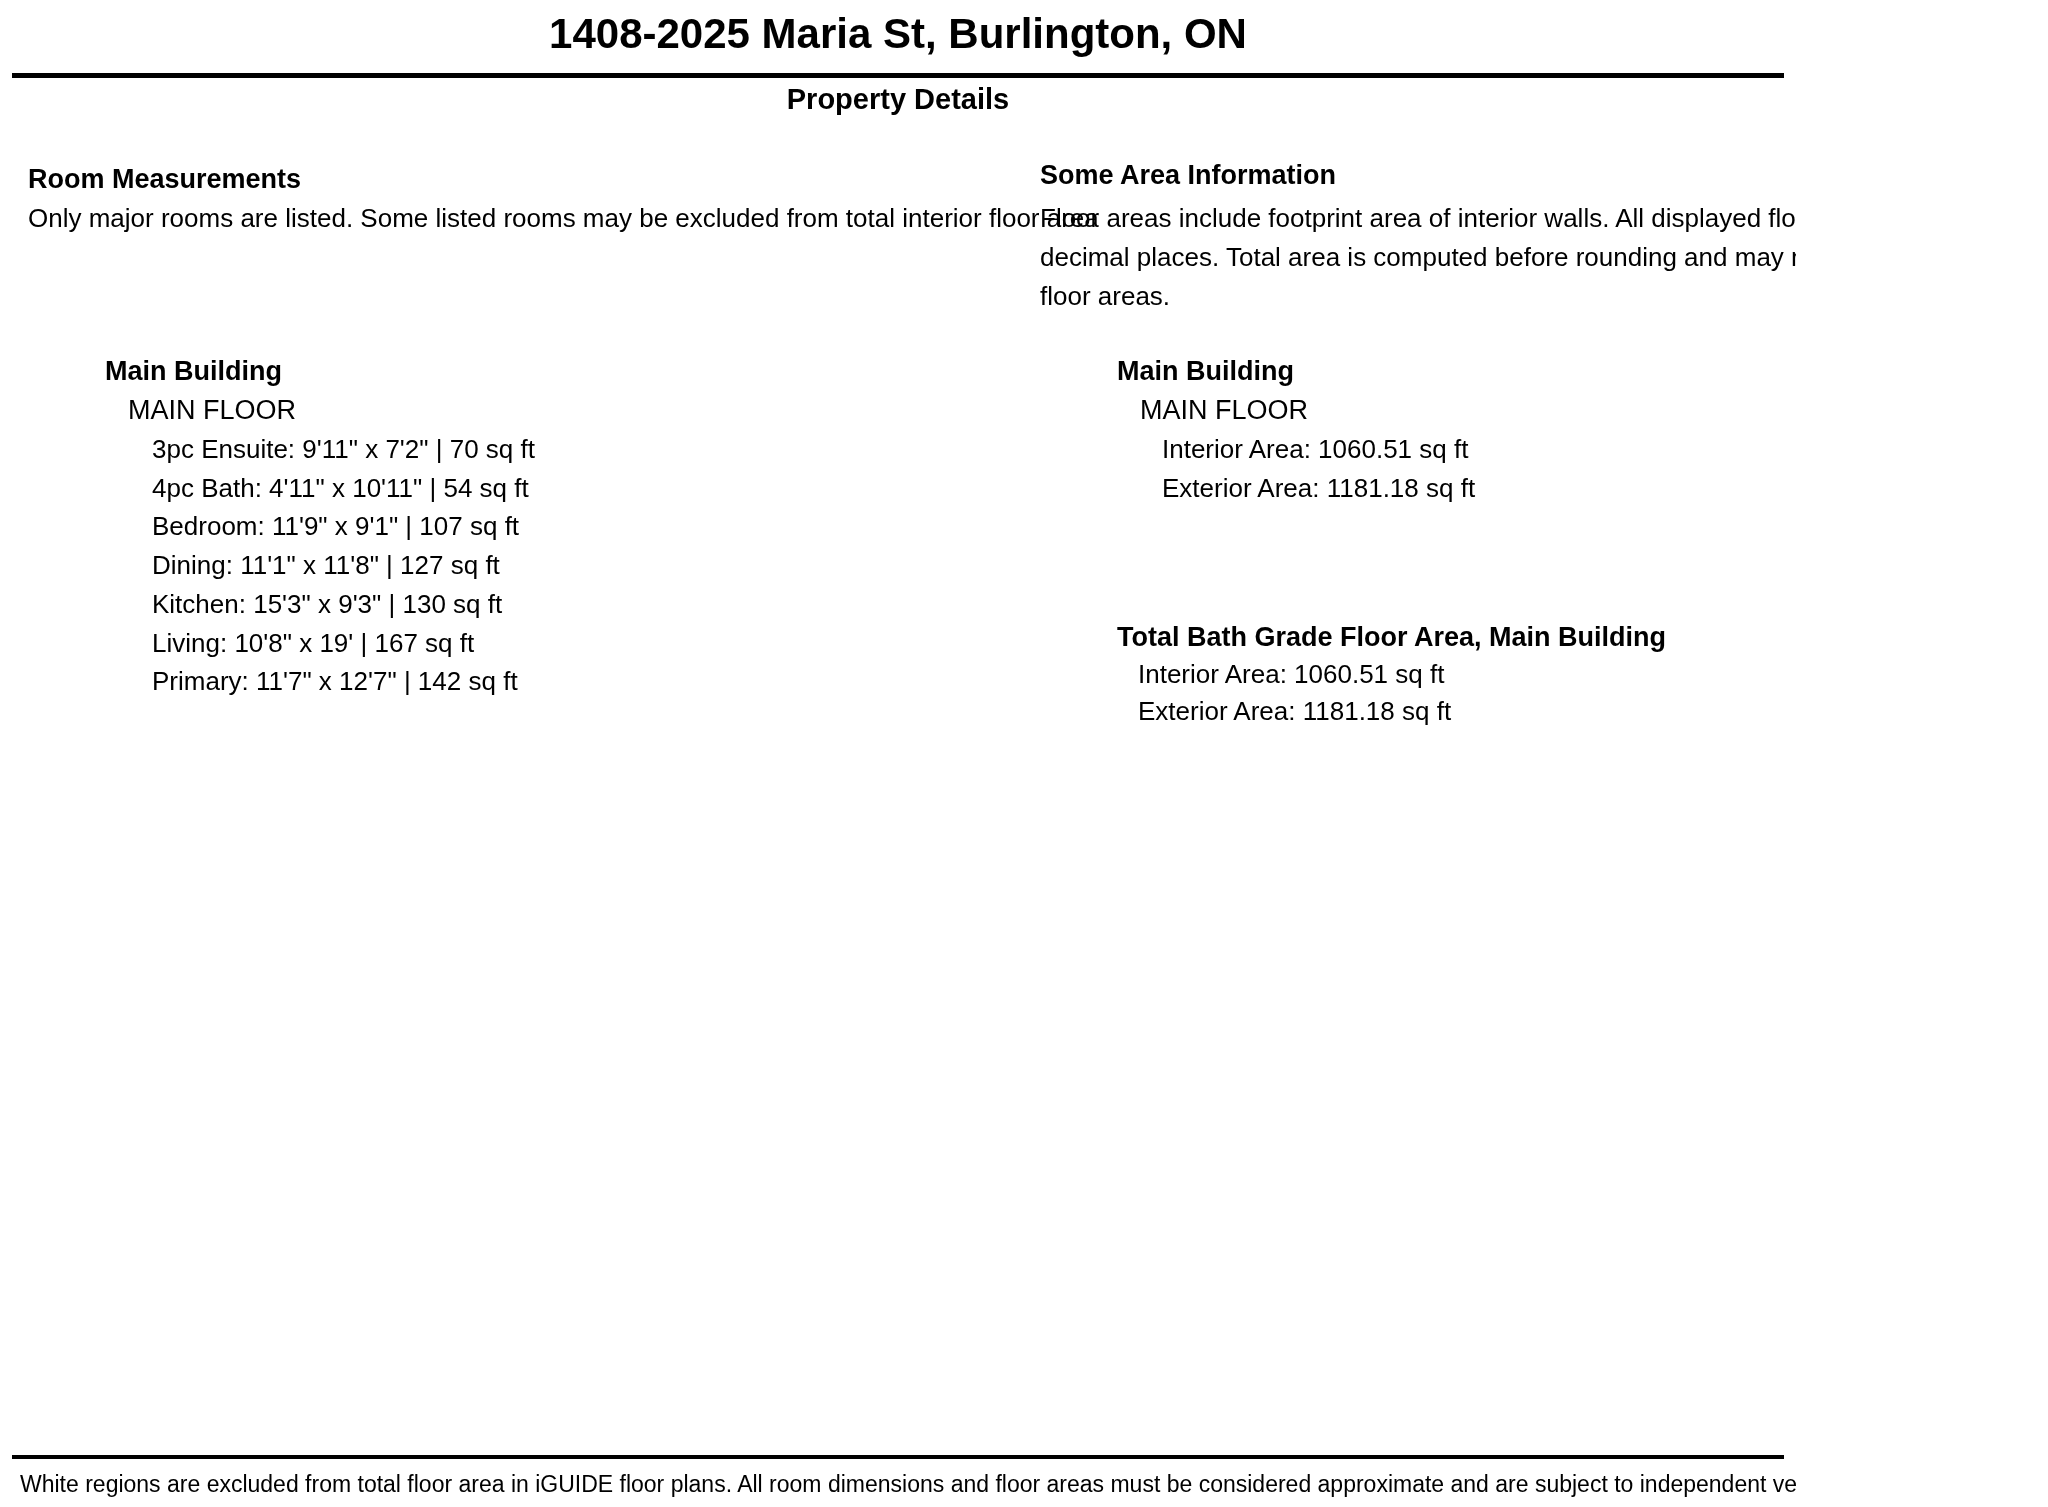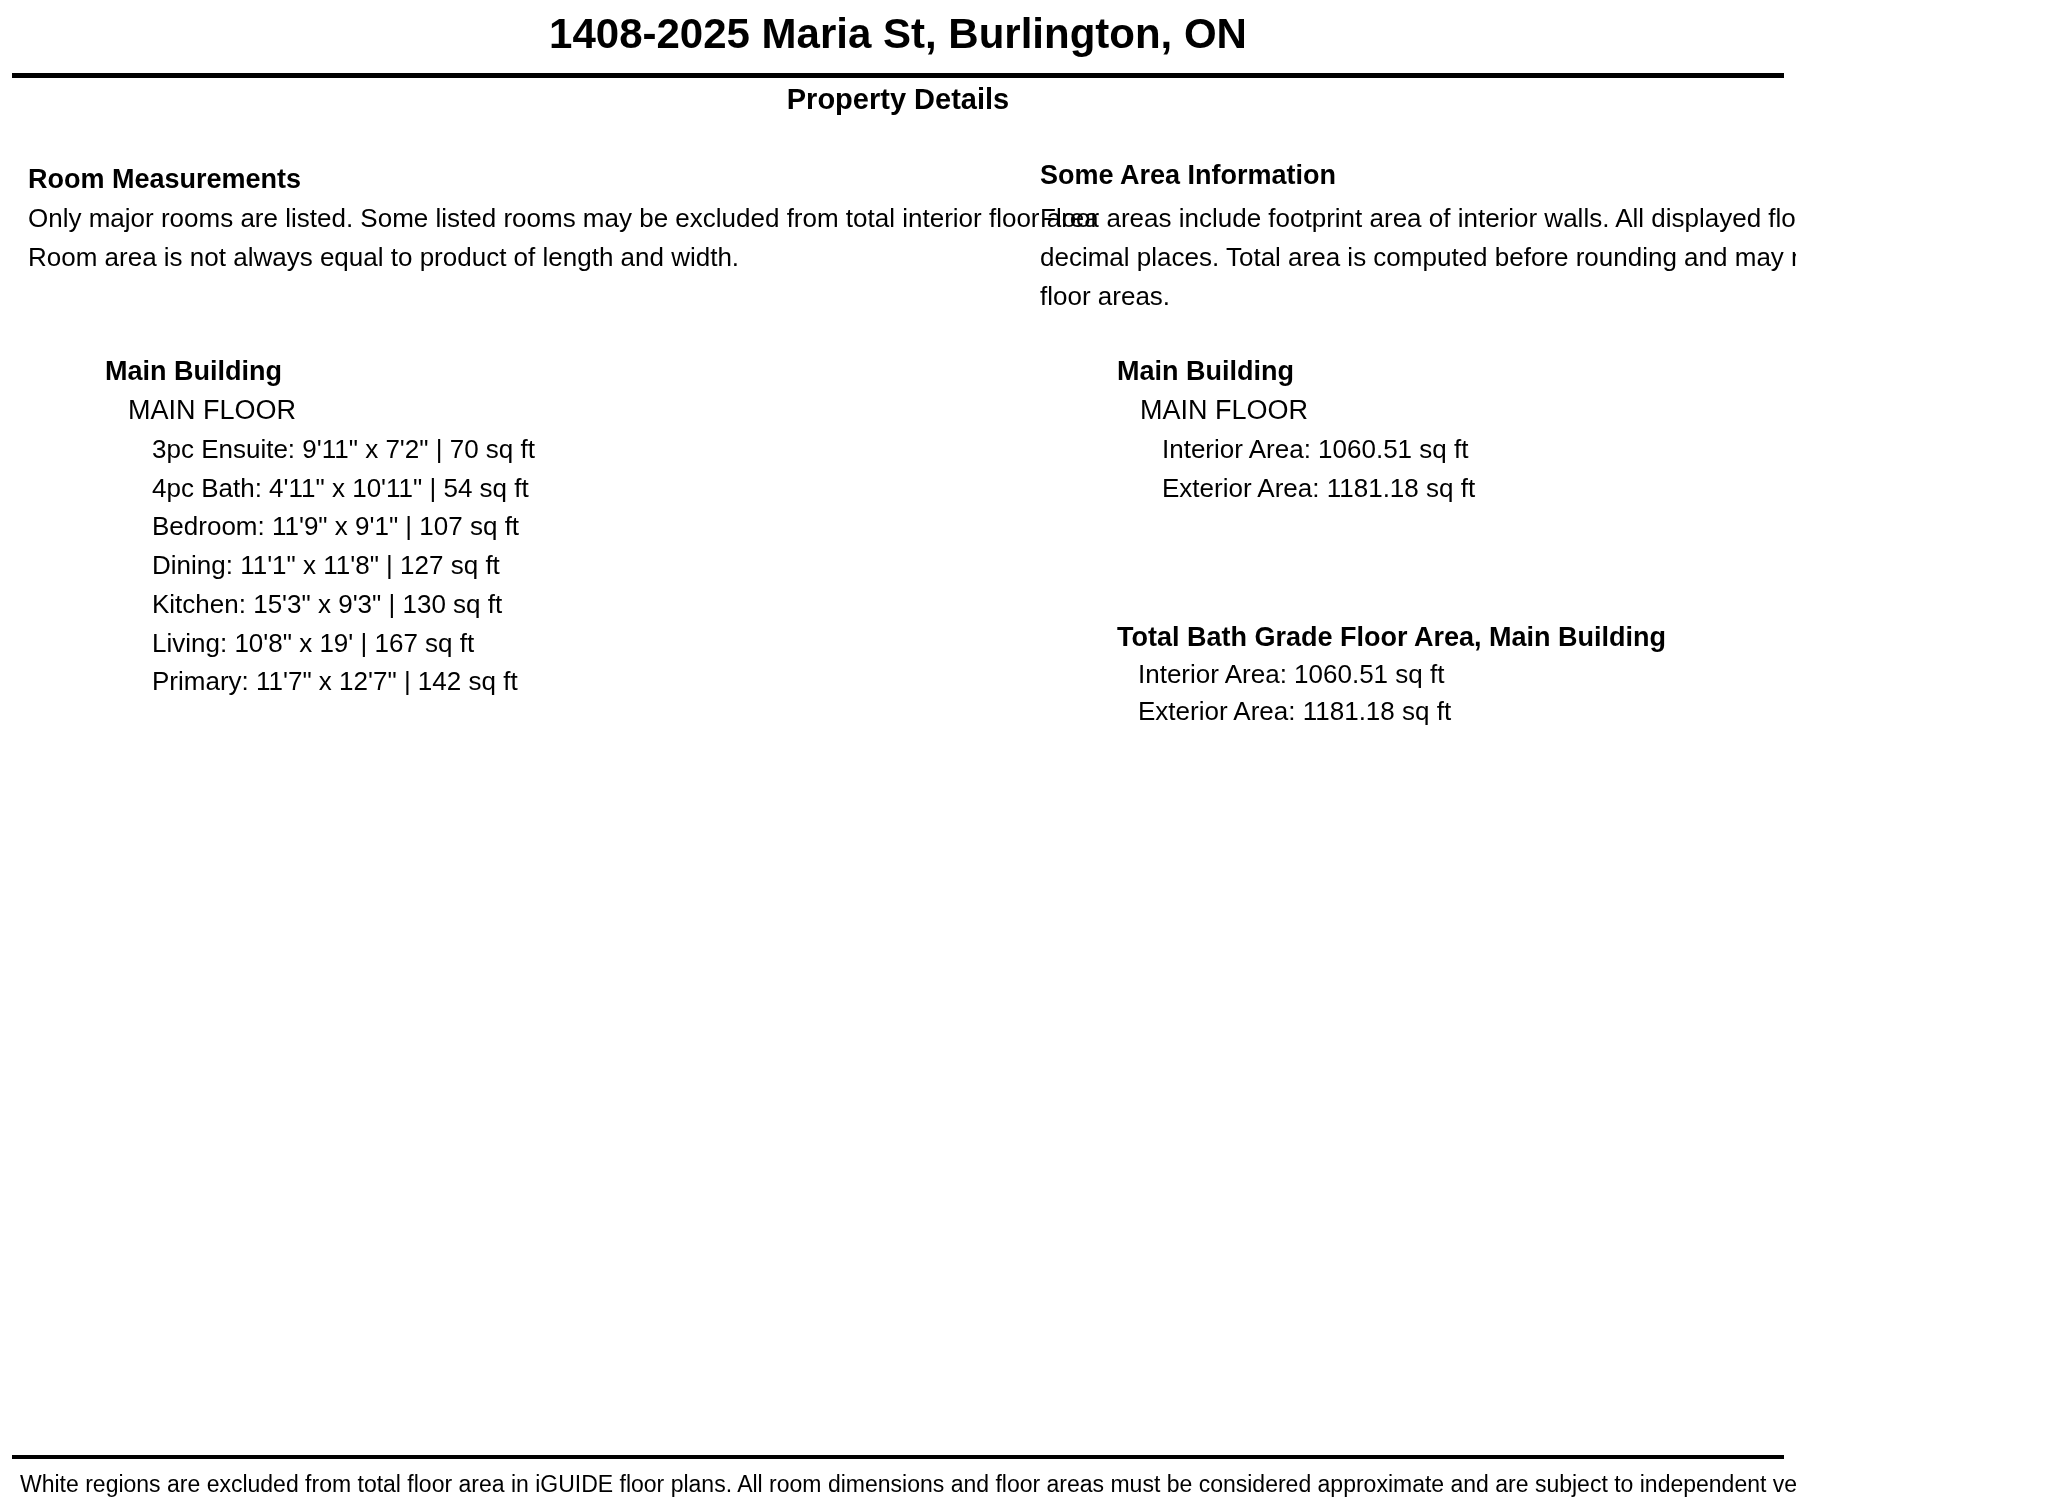--- a/index.html
+++ b/index.html
@@ -71,21 +71,20 @@
 
 <div class="page">
 
   <div class="abs page-title">1408-2025 Maria St, Burlington, ON</div>
   <div class="abs rule rule-top"></div>
   <div class="abs page-subtitle">Property Details</div>
 
   <div class="abs section-heading heading-left">Room Measurements</div>
   <div class="abs para para-left">
       <div>Only major rooms are listed. Some listed rooms may be excluded from total interior floor area</div>
-      <div>Room area is not always equal to product of length and width.</div>
     </div>
   <div class="abs building-name bname-left">Main Building</div>
   <div class="abs floor-label floor-left">MAIN FLOOR</div>
   <div class="abs item-list rooms-left">
       <div>3pc Ensuite: 9'11" x 7'2" | 70 sq ft</div>
       <div>4pc Bath: 4'11" x 10'11" | 54 sq ft</div>
       <div>Bedroom: 11'9" x 9'1" | 107 sq ft</div>
       <div>Dining: 11'1" x 11'8" | 127 sq ft</div>
       <div>Kitchen: 15'3" x 9'3" | 130 sq ft</div>
       <div>Living: 10'8" x 19' | 167 sq ft</div>

